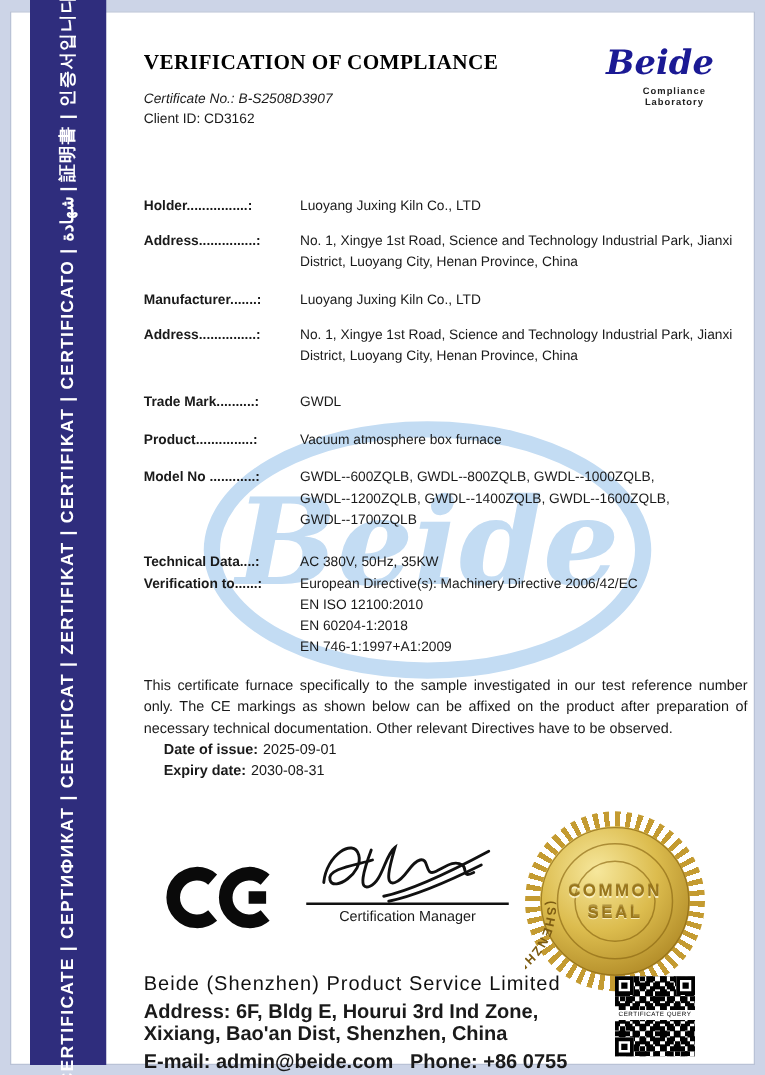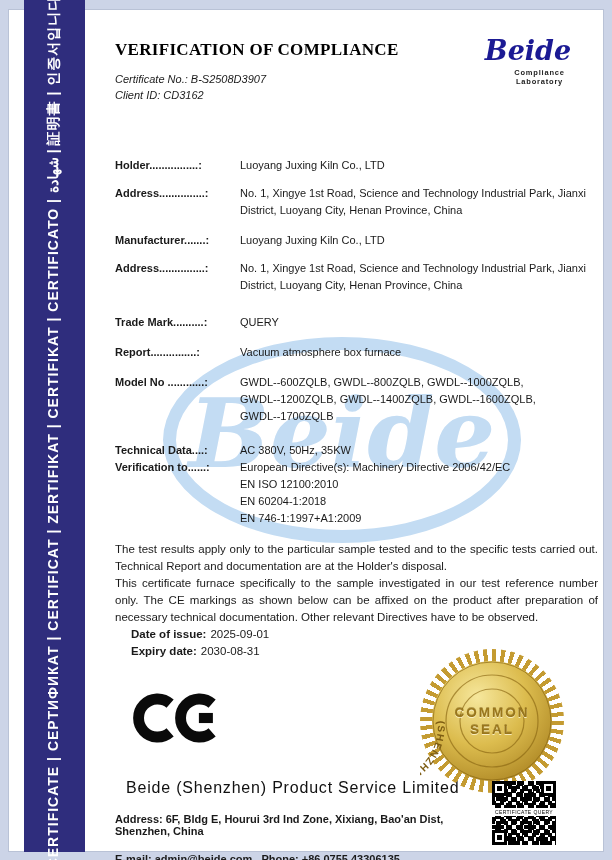--- a/index.html
+++ b/index.html
@@ -19,21 +19,21 @@
   .watermark { position:absolute; left:163px; top:337px; width:358px; height:206px;
                border:13px solid #c3dcf3; border-radius:50%; z-index:1;
                display:flex; align-items:center; justify-content:center; }
   .watermark span { font-family:"DejaVu Serif", serif; font-style:italic; font-weight:bold;
                     font-size:96px; color:#c3dcf3; line-height:1; margin-top:-12px; }
 
   .content { position:absolute; inset:0; z-index:2; }
 
   .title { position:absolute; left:115px; top:40px; font-size:17px; font-weight:bold; letter-spacing:0.3px; color:#000;font-family:Liberation Serif, serif; }
   .certno { position:absolute; left:115px; top:73px; font-size:11px;font-style:italic; }
-  .clientid { position:absolute; left:115px; top:89px; font-size:11px;font-style:italic; }
+  .clientid { position:absolute; left:115px; top:89px; font-size:11px; }
 
   .logo { position:absolute; left:474px; top:36px; width:108px; text-align:center; }
   .logo-word { font-family:"DejaVu Serif", serif; font-style:italic; font-weight:bold;
                font-size:27px; color:#1b1a94; line-height:1.1; }
   .logo-sub { font-size:7.5px; font-weight:bold; letter-spacing:0.8px; color:#222; margin-top:2px;margin-left:23px; }
 
   .fields { position:absolute; left:115px; top:157px; width:482px; }
   .frow { display:flex; font-size:11px; line-height:17px; }
   .flabel { width:125px; font-weight:bold; flex:none; }
   .fvalue { flex:1; white-space:pre-line; }
@@ -57,22 +57,22 @@
   .seal-teeth { position:absolute; inset:0; border-radius:50%;
     background:repeating-conic-gradient(#c49b31 0deg 3.6deg, rgba(196,155,49,0) 3.6deg 7.5deg); }
   .seal svg { position:absolute; inset:0; }
   .seal-center { position:absolute; inset:0; display:flex; flex-direction:column; align-items:center;
                  justify-content:center; text-align:center; }
   .seal-center div { font-size:13.5px; font-weight:bold; letter-spacing:2px; color:#99761b;
                      text-shadow:0 1px 0 rgba(255,250,220,0.75), 0 -1px 0 rgba(110,80,10,0.45);
                      line-height:17px; }
 
   .footer { position:absolute; left:115px; top:779px; width:375px; }
-  .footer-company { font-size:16px; letter-spacing:0.8px; color:#111;margin-left:11px; }
-  .footer-line { font-size:11px; font-weight:600; margin-top:16px; white-space:pre-wrap; }
+  .footer-company { font-size:16px; letter-spacing:0.8px; color:#111; }
+  .footer-line { font-size:16px; font-weight:600; margin-top:4px; white-space:pre-wrap; }
 
   
   .qr { position:absolute; left:492px; top:781px; width:64px; height:64px; z-index:3; background:
         repeating-conic-gradient(#000 0% 25%, rgba(0,0,0,0) 0% 50%) 0px 0px/8px 8px,
         repeating-conic-gradient(#000 0% 25%, rgba(0,0,0,0) 0% 50%) 3px 5px/11px 11px,
         #fff; }
   .qr .finder { position:absolute; width:15px; height:15px; background:#fff; border:3px solid #000; }
   .qr .finder::after { content:""; position:absolute; inset:2px; background:#000; }
   .qr .f-tl{ left:0; top:0; } .qr .f-tr{ right:0; top:0; } .qr .f-bl{ left:0; bottom:0; }
   .qr-caption { position:absolute; left:0; right:0; top:27px; background:#fff; color:#000;
@@ -114,24 +114,24 @@
       <div class="frow mb11">
         <div class="flabel">Manufacturer.......:</div>
         <div class="fvalue">Luoyang Juxing Kiln Co., LTD</div>
       </div>
       <div class="frow mb20">
         <div class="flabel">Address...............:</div>
         <div class="fvalue">No. 1, Xingye 1st Road, Science and Technology Industrial Park, Jianxi District, Luoyang City, Henan Province, China</div>
       </div>
       <div class="frow mb13">
         <div class="flabel">Trade Mark..........:</div>
-        <div class="fvalue">QUERY</div>
+        <div class="fvalue">GWDL</div>
       </div>
       <div class="frow mb13">
-        <div class="flabel">Report...............:</div>
+        <div class="flabel">Product...............:</div>
         <div class="fvalue">Vacuum atmosphere box furnace</div>
       </div>
       <div class="frow mb17">
         <div class="flabel">Model No ............:</div>
         <div class="fvalue">GWDL--600ZQLB, GWDL--800ZQLB, GWDL--1000ZQLB,
 GWDL--1200ZQLB, GWDL--1400ZQLB, GWDL--1600ZQLB,
 GWDL--1700ZQLB</div>
       </div>
       <div class="frow mb12">
         <div class="flabel">Technical Data....:</div>
@@ -140,40 +140,51 @@
       <div class="frow">
         <div class="flabel">Verification to......:</div>
         <div class="fvalue">European Directive(s): Machinery Directive 2006/42/EC
 EN ISO 12100:2010
 EN 60204-1:2018
 EN 746-1:1997+A1:2009</div>
       </div>
     </div>
 
     <div class="notes">
-      <p>The test results apply only to the particular sample tested and to the specific tests carried out. Technical Report and documentation are at the Holder's disposal.</p>
       <p>This certificate furnace specifically to the sample investigated in our test reference number only. The CE markings as shown below can be affixed on the product after preparation of necessary technical documentation. Other relevant Directives have to be observed.</p>
       <div class="dateline">
         <span class="dl">Date of issue:</span><span class="dv">2025-09-01</span>
       </div>
       <div class="dateline">
         <span class="dl">Expiry date:</span><span class="dv">2030-08-31</span>
       </div>
     </div>
 
     <div class="ce-mark">
       <svg width="84" height="56" viewBox="0 0 108 70" aria-hidden="true">
         <g fill="none" stroke="#0a0a0a" stroke-width="14">
           <path d="M49,16.5 A24.5,24.5 0 1 0 49,53.5"></path>
           <path d="M103,16.5 A24.5,24.5 0 1 0 103,53.5"></path>
         </g>
         <path d="M86,35 L104,35" fill="none" stroke="#0a0a0a" stroke-width="13"></path>
       </svg>
     </div>
 
+    <div class="sig-block">
+      <svg class="sig-svg" width="150" height="58" viewBox="0 0 150 58" aria-hidden="true">
+        <g fill="none" stroke="#111" stroke-width="2.3" stroke-linecap="round">
+          <path d="M8,38 C10,16 32,2 36,16 C40,30 16,46 13,36 C10,27 34,24 47,20"></path>
+          <path d="M46,12 C40,28 35,45 45,41 C55,37 57,16 65,10 C61,24 56,41 65,38 C74,35 77,22 85,20 C93,18 88,34 98,29 C106,25 112,20 119,24 C123,27 118,35 128,30"></path>
+          <path d="M56,49 C80,44 112,28 140,13"></path>
+          <path d="M60,53 C84,48 112,35 134,24"></path>
+        </g>
+      </svg>
+      <div class="sig-line"></div>
+      <div class="sig-title">Certification Manager</div>
+    </div>
 
     <div class="seal">
       <div class="seal-teeth"></div>
       <svg width="144" height="144" viewBox="0 0 144 144" aria-hidden="true">
         <defs>
           <radialGradient id="gg" cx="38%" cy="30%" r="80%">
             <stop offset="0" stop-color="#f6e79c"></stop>
             <stop offset="0.5" stop-color="#dcbc4e"></stop>
             <stop offset="1" stop-color="#ab8422"></stop>
           </radialGradient>

